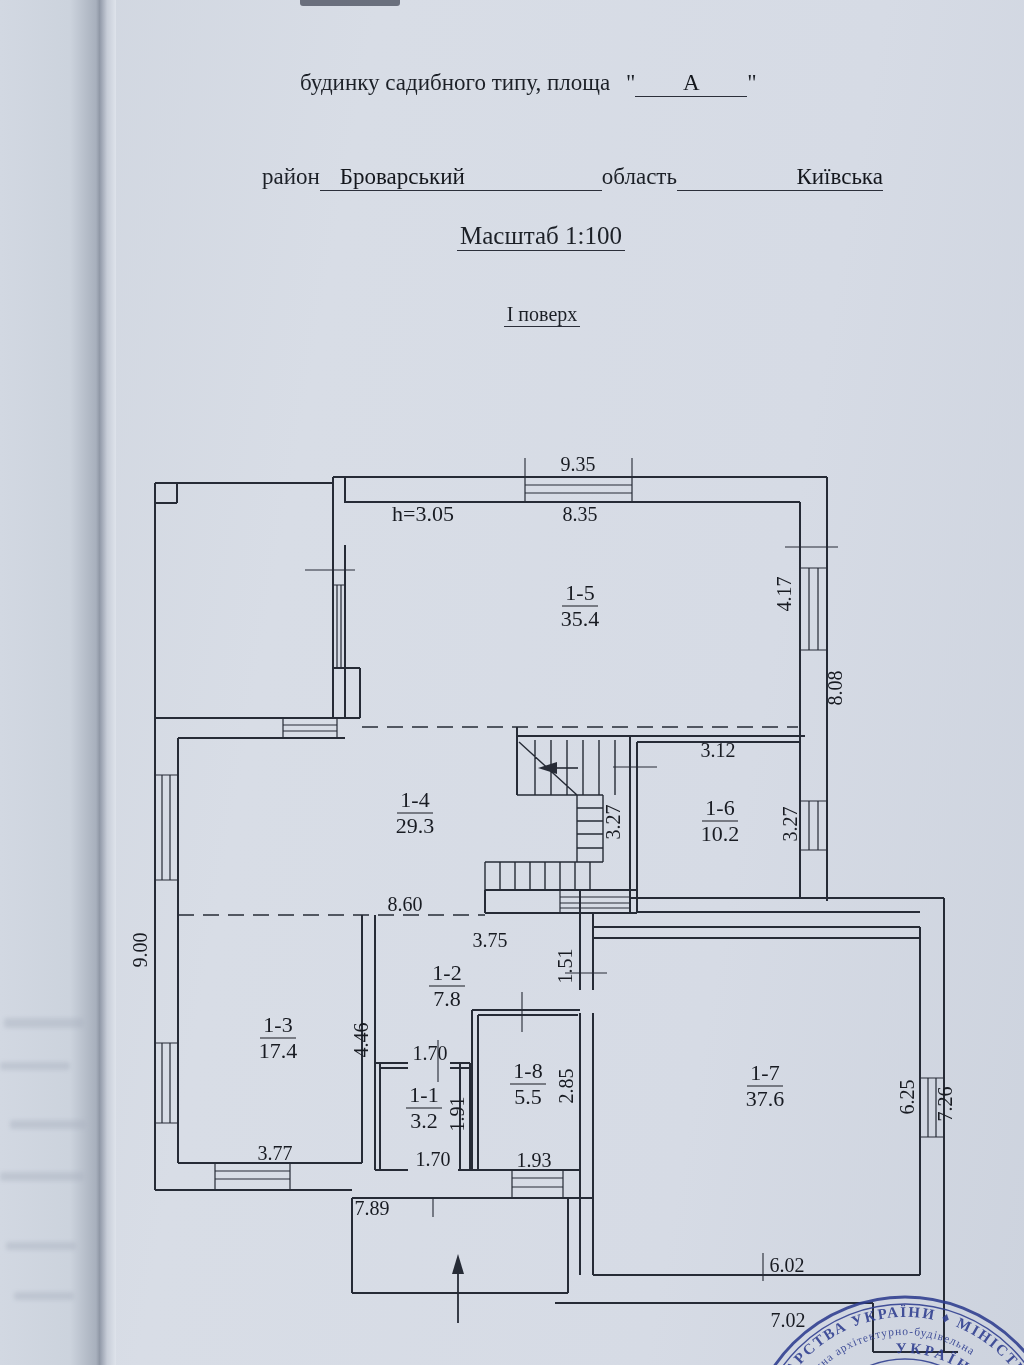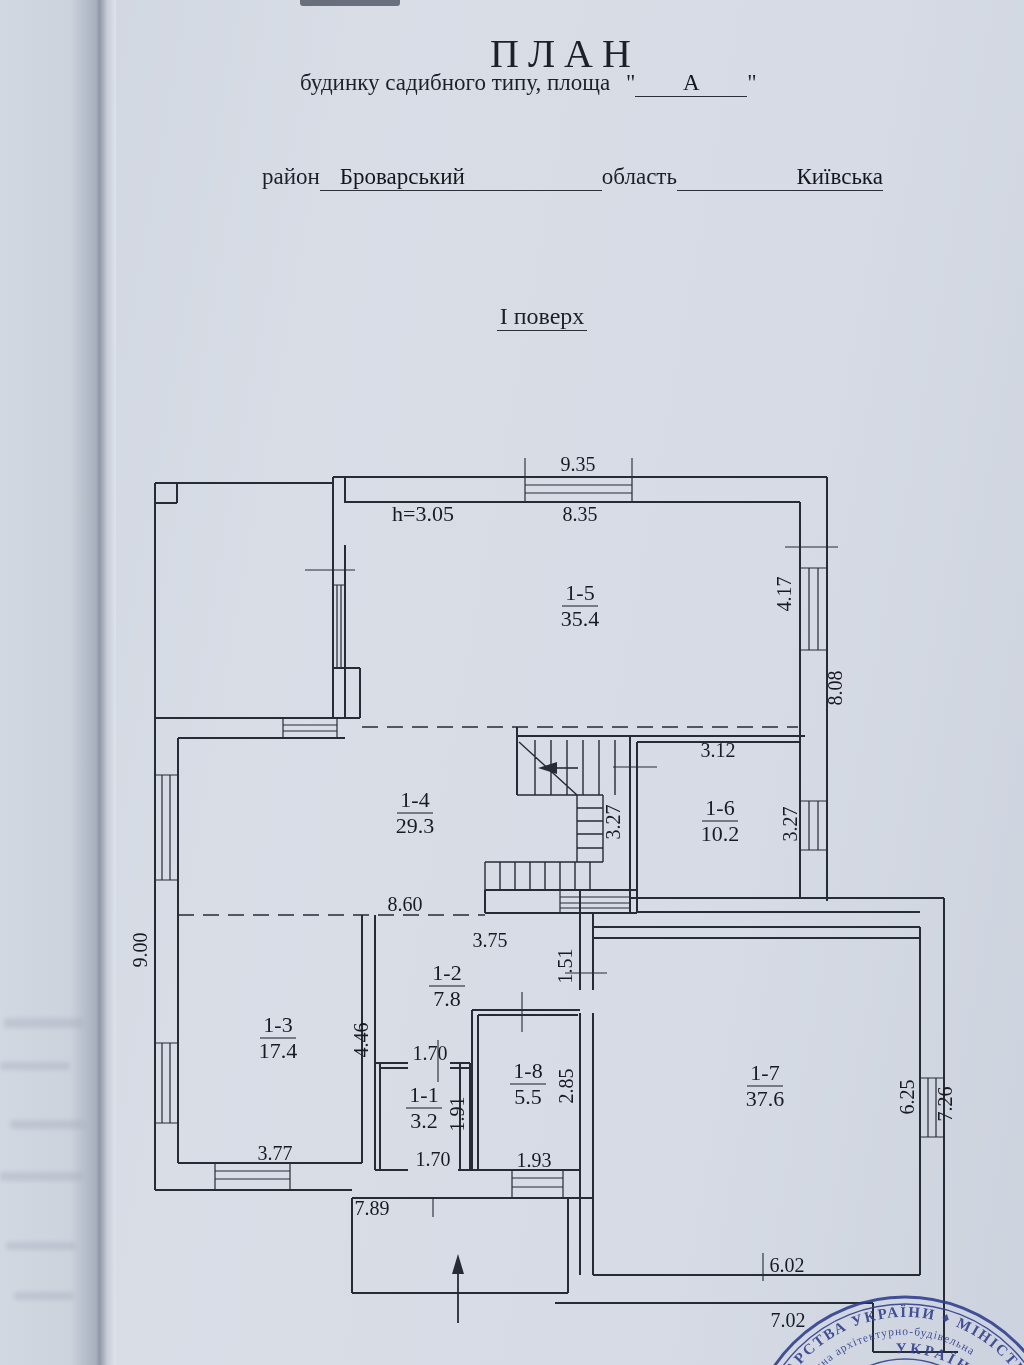--- a/index.html
+++ b/index.html
@@ -34,35 +34,37 @@
   <div class="prev-page"></div>
   <div class="bleed" style="left:4px;top:1018px;width:80px;height:10px;"></div>
   <div class="bleed" style="left:0px;top:1062px;width:70px;height:8px;"></div>
   <div class="bleed" style="left:10px;top:1120px;width:76px;height:9px;"></div>
   <div class="bleed" style="left:0px;top:1172px;width:84px;height:9px;"></div>
   <div class="bleed" style="left:6px;top:1242px;width:70px;height:8px;"></div>
   <div class="bleed" style="left:14px;top:1292px;width:60px;height:8px;"></div>
   <div class="crease"></div>
   <div class="top-edge"></div>
 
-  <div class="hline title" style="left:265px;top:30px;width:600px;text-align:center;">ПЛАН</div>
 
   <div class="hline f23" style="left:300px;top:70px;">
     <span class="lbl">будинку садибного типу, площа</span>
     <span style="margin-left:10px;">"</span><span class="slot" style="width:112px;text-align:center;">А</span><span>"</span>
   </div>
 
 
 
   <div class="hline f23" style="left:262px;top:164px;">
     <span class="lbl">район</span><span class="slot" style="width:262px;text-align:left;padding-left:20px;">Броварський</span><span class="lbl">область</span><span class="slot" style="width:188px;text-align:right;padding-left:18px;">Київська</span>
   </div>
 
-
-  <div class="hline" style="left:377px;top:303px;width:330px;text-align:center;font-size:24px;">
+  <div class="hline" style="left:376px;top:222px;width:330px;text-align:center;font-size:25px;">
+    <span class="underlined">Масштаб 1:100</span>
+  </div>
+
+  <div class="hline" style="left:377px;top:303px;width:330px;text-align:center;font-size:20px;">
     <span class="underlined">І поверх</span>
   </div>
 
   <svg width="1024" height="1365" viewBox="0 0 1024 1365" style="position:absolute;left:0;top:0;">
 
     <path fill="none" stroke="#262b36" stroke-width="2" d="
       M155,483 H333 M155,483 V1190 M155,503 H177 M177,483 V503
       M155,718 H360 M178,738 H345
       M333,477 V718 M345,477 V503 M345,545 V718
       M333,668 H360 M360,668 V718

